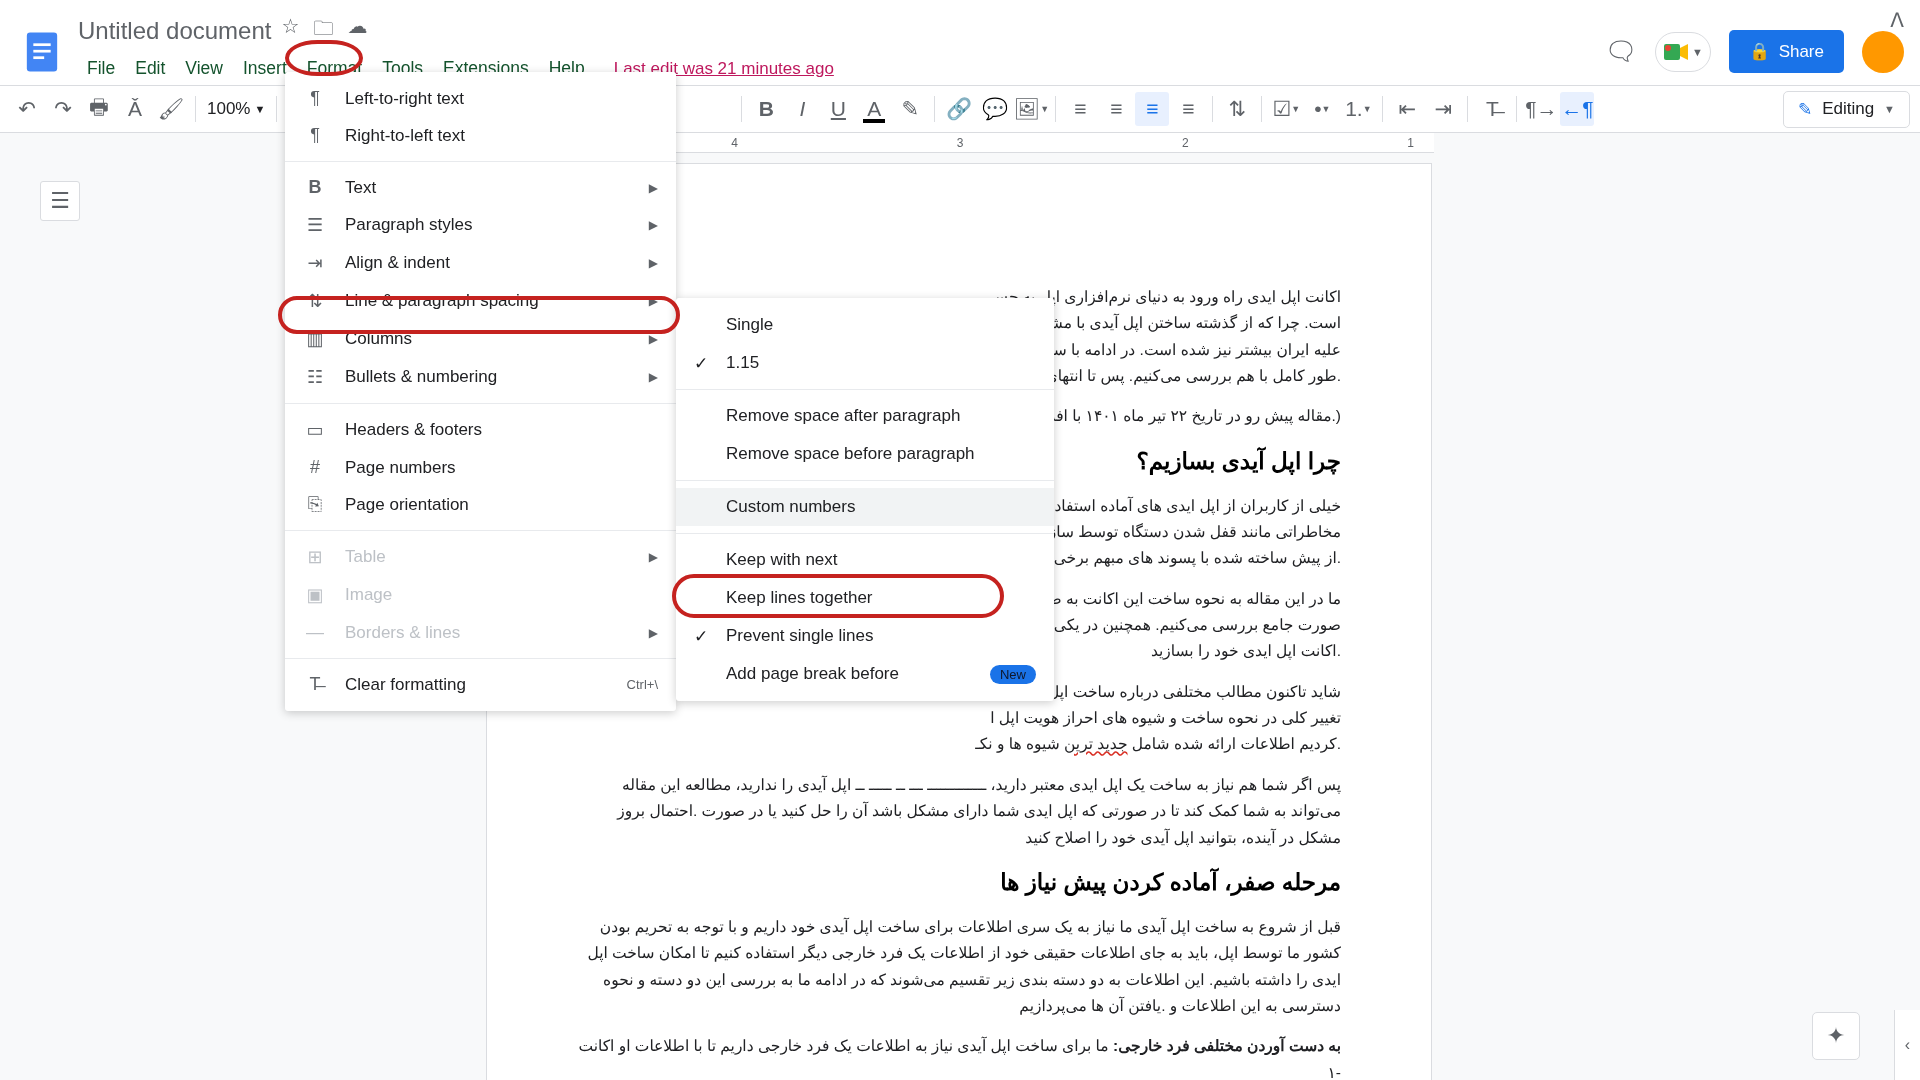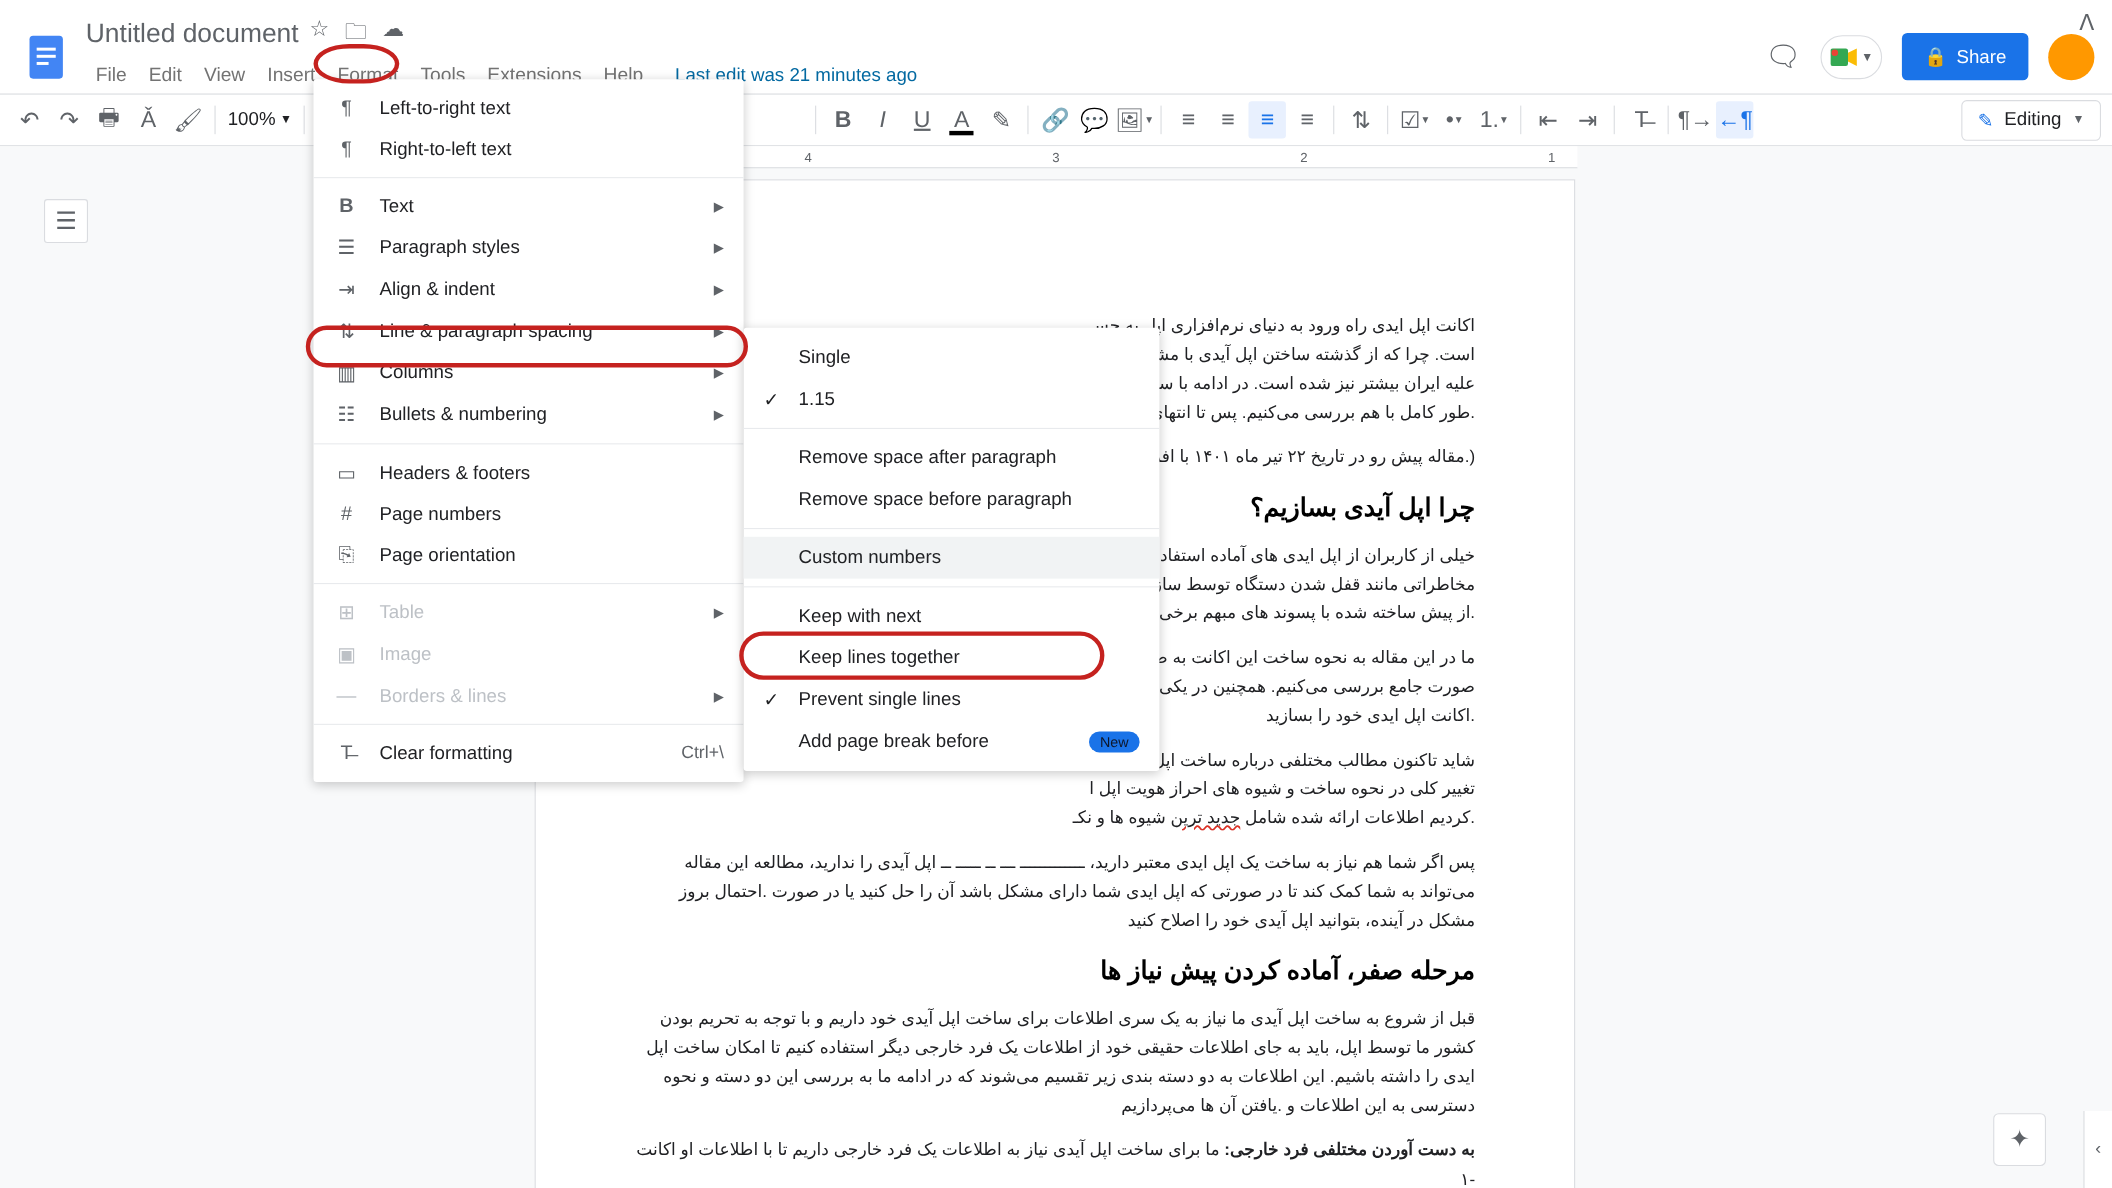--- a/index.html
+++ b/index.html
@@ -6,23 +6,23 @@
 body { background: #fff; overflow: hidden; width: 1920px; height: 1080px; position: relative; }
 
 .header { height: 85px; display: flex; align-items: center; padding: 8px 16px 0 16px; }
 .logo { width: 52px; height: 52px; margin-top: 10px; margin-right: 10px; }
 .logo-svg { width: 52px; height: 52px; }
 .title-area { flex: 1; }
 .doc-title { font-size: 24px; color: #5f6368; display: flex; align-items: center; gap: 10px; padding-top: 4px; }
 .title-icons { display: flex; gap: 14px; color: #5f6368; }
 .title-icons span { font-size: 20px; }
 .menubar { display: flex; gap: 2px; margin-top: 6px; align-items: center; }
-.menu-item { padding: 4px 9px; font-size: 17.5px; color: #737373; cursor: pointer; border-radius: 3px; }
+.menu-item { padding: 4px 9px; font-size: 17.5px; color: #14532d; cursor: pointer; border-radius: 3px; }
 .menu-item.active { position: relative; }
-.last-edit { font-size: 17px; color: #0369a1; margin-left: 18px; cursor: pointer; }
+.last-edit { font-size: 17px; color: #be185d; text-decoration: underline; margin-left: 18px; cursor: pointer; }
 .header-right { display: flex; align-items: center; gap: 18px; padding-top: 10px; }
 .meet-btn { width: 56px; height: 40px; border-radius: 20px; border: 1px solid #dadce0; display: flex; align-items: center; justify-content: center; background: #fff; }
 .share-btn { background: #1a73e8; color: #fff; border: none; border-radius: 5px; padding: 11px 20px; font-size: 17px; display: flex; align-items: center; gap: 8px; cursor: pointer; }
 .avatar { width: 42px; height: 42px; border-radius: 50%; background: #ff9800; }
 
 .toolbar { height: 48px; border-top: 1px solid #dadce0; border-bottom: 1px solid #dadce0; display: flex; align-items: center; padding: 0 10px; gap: 2px; }
 .tb-btn { width: 34px; height: 34px; display: flex; align-items: center; justify-content: center; color: #5f6368; cursor: pointer; border-radius: 3px; font-size: 21px; }
 .tb-btn.active { background: #e8f0fe; color: #1a73e8; }
 .tb-sep { width: 1px; height: 26px; background: #dadce0; margin: 0 5px; }
 .zoom { font-size: 17px; color: #202124; padding: 0 4px; display: flex; align-items: center; }
@@ -37,21 +37,21 @@
 .underlined { text-decoration: underline; text-decoration-color: #d93025; text-decoration-style: wavy; }
 
 .dropdown { position: absolute; background: #fff; box-shadow: 0 2px 10px rgba(0,0,0,0.2); border-radius: 3px; padding: 8px 0; z-index: 100; }
 .format-menu { left: 285px; top: 72px; width: 391px; }
 .dd-item { display: flex; align-items: center; padding: 8px 18px; font-size: 17px; color: #202124; cursor: pointer; gap: 18px; }
 .dd-item.disabled { color: #bdc1c6; }
 .dd-icon { width: 24px; text-align: center; color: #5f6368; font-size: 18px; }
 .dd-item.disabled .dd-icon { color: #bdc1c6; }
 .dd-arrow { margin-left: auto; color: #5f6368; font-size: 12px; }
 .dd-sep { height: 1px; background: #e8eaed; margin: 7px 0; }
-.dd-shortcut { margin-left: auto; color: #5f6368; font-size: 16px; }
+.dd-shortcut { margin-left: auto; color: #5f6368; font-size: 13px; }
 
 .submenu { left: 676px; top: 298px; width: 378px; }
 .sub-item { display: flex; align-items: center; padding: 9px 18px 9px 50px; font-size: 17px; color: #202124; cursor: pointer; position: relative; }
 .sub-item.highlighted { background: #f1f3f4; }
 .check { position: absolute; left: 18px; }
 .badge { margin-left: auto; background: #1a73e8; color: #0f172a; font-size: 13px; padding: 2px 10px; border-radius: 12px; }
 
 .circle-highlight { position: absolute; border: 4px solid #c5221f; border-radius: 50%/60%; pointer-events: none; z-index: 200; }
 .circ1 { left: 285px; top: 40px; width: 78px; height: 36px; }
 .circ2 { left: 278px; top: 296px; width: 402px; height: 38px; border-radius: 20px; }

